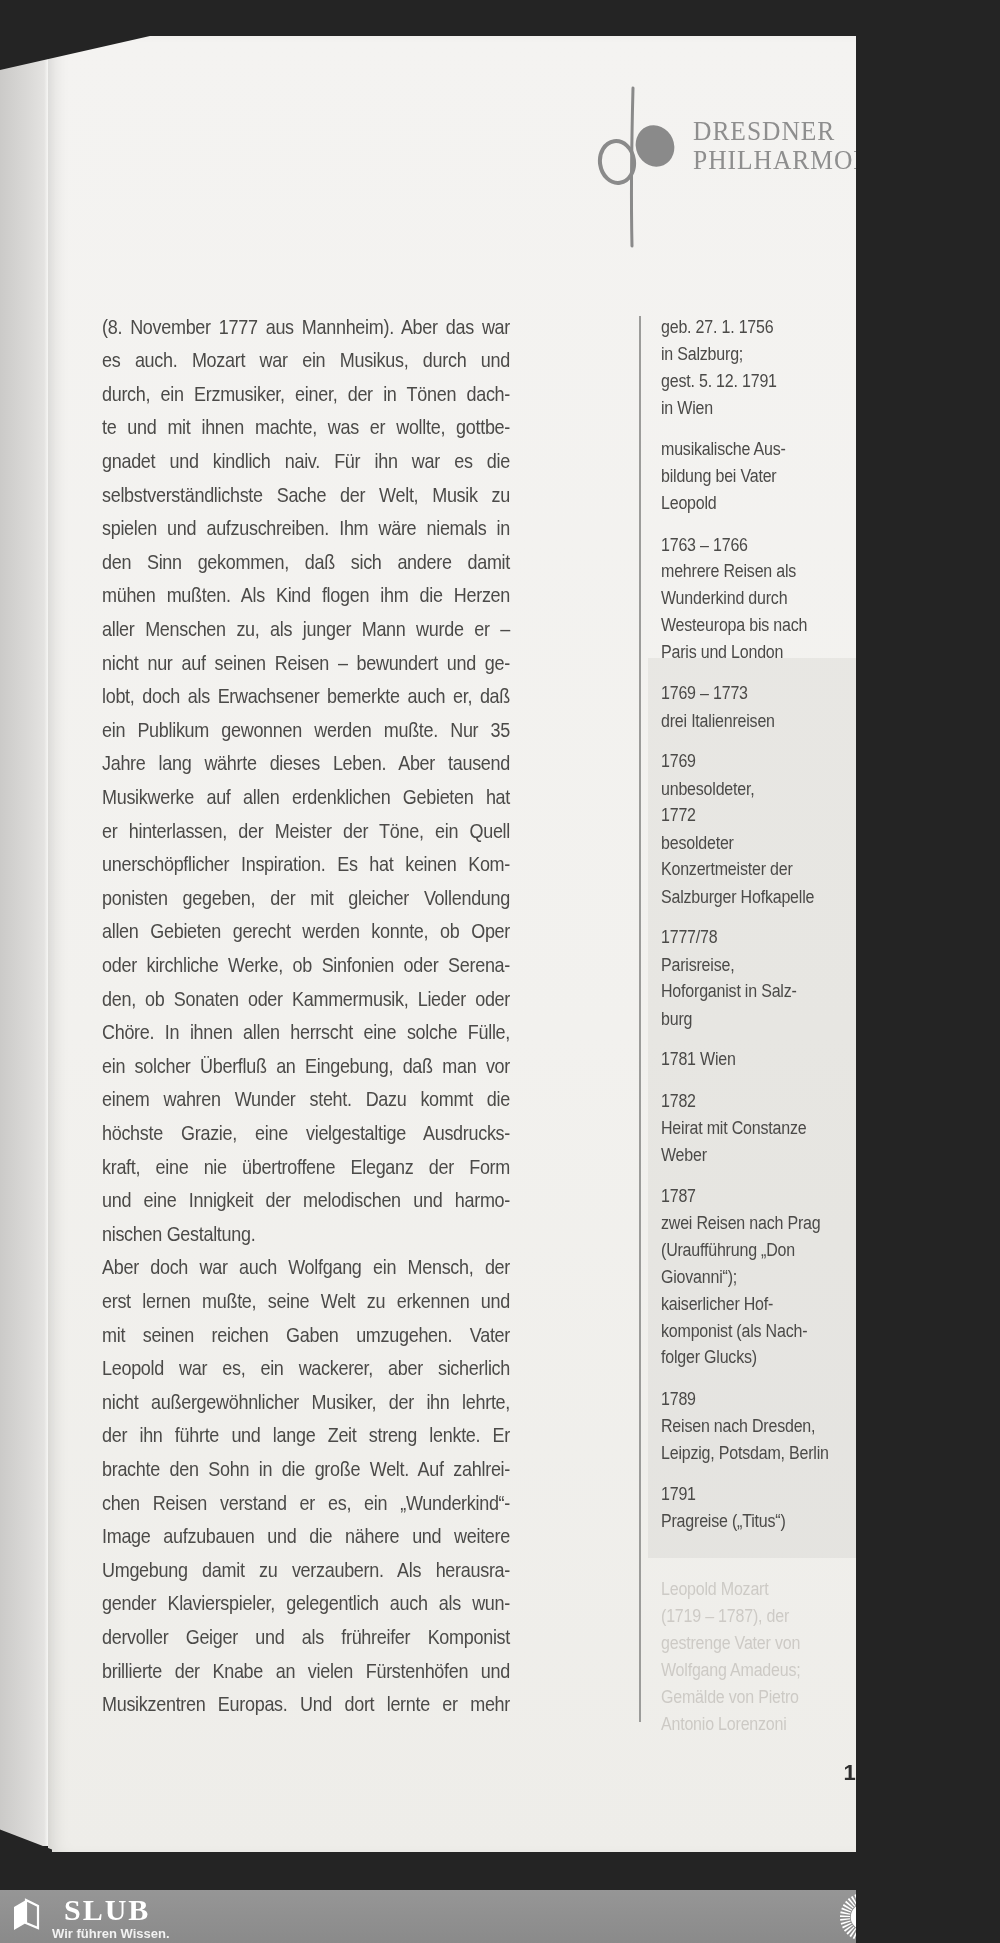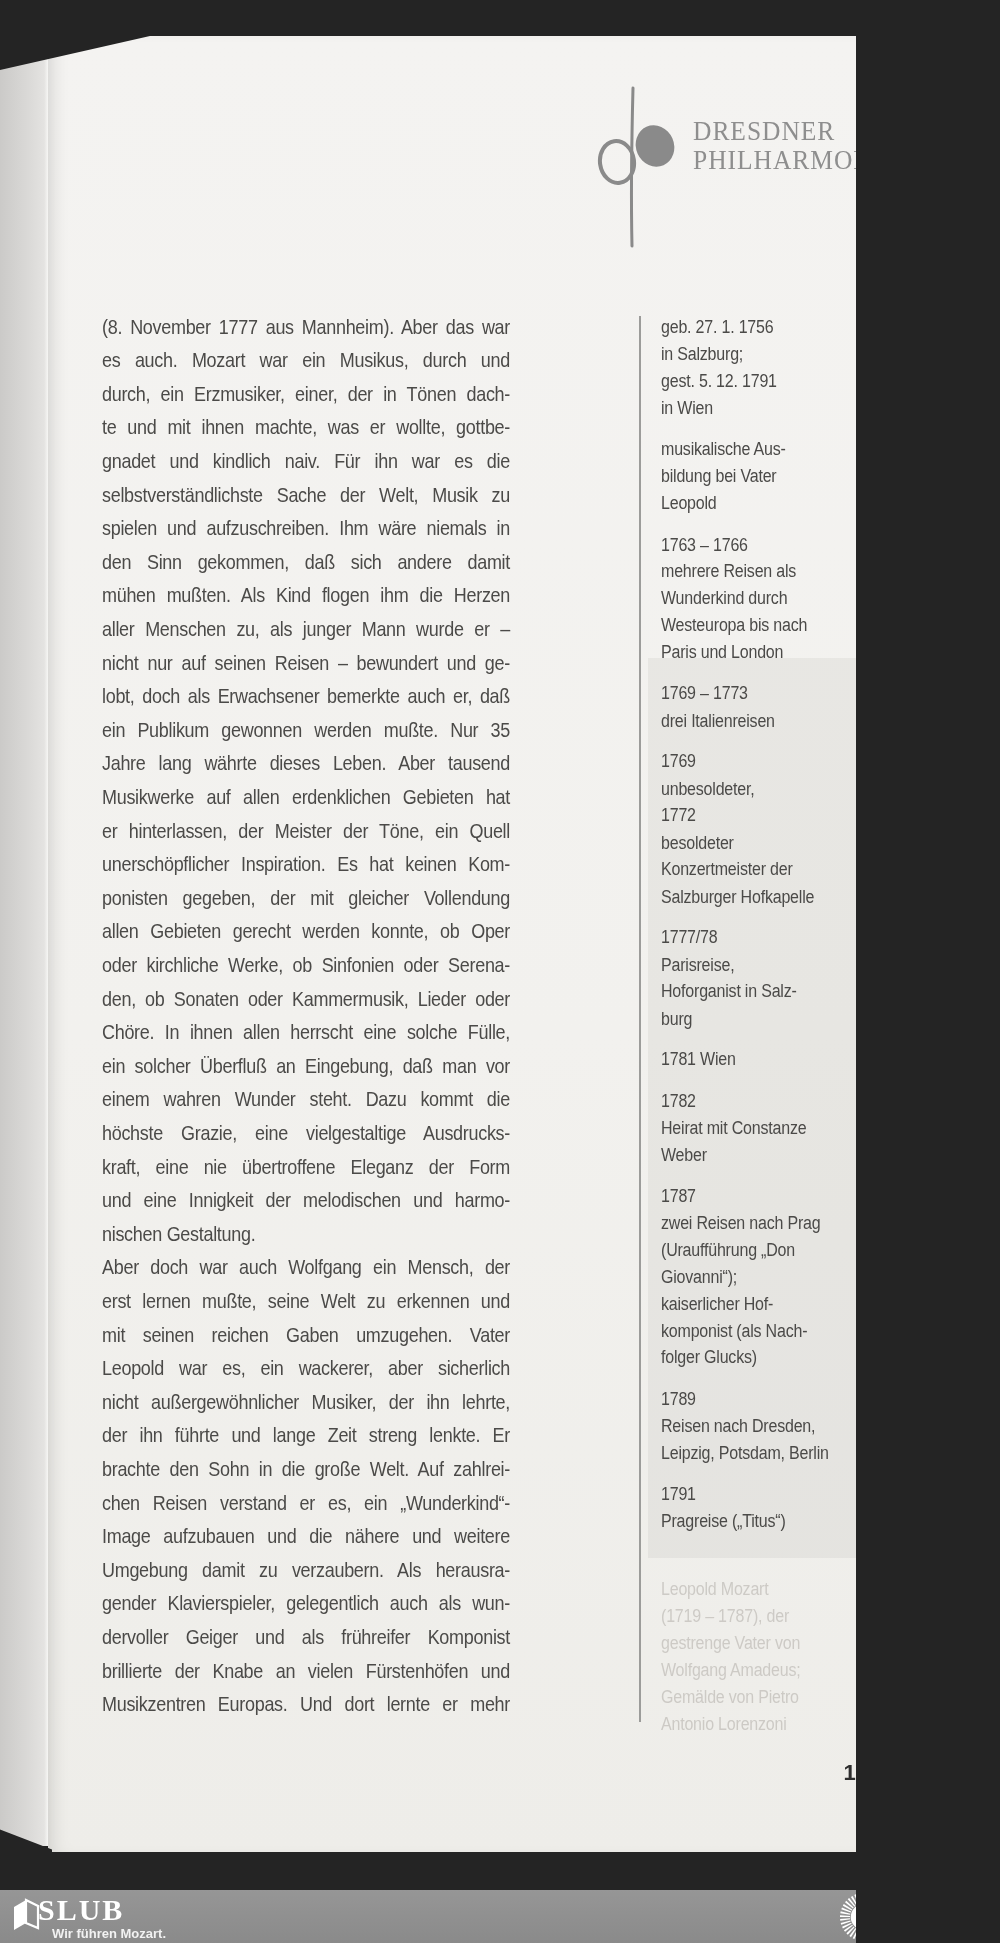--- a/index.html
+++ b/index.html
@@ -47,21 +47,21 @@
 
   
   .pagenum{position:absolute;left:830px;top:1760px;width:40px;text-align:right;
     font-size:22px;font-weight:bold;color:#2e2e2e;letter-spacing:1px;}
   .pagenum-tick{position:absolute;left:874px;top:1755px;width:2px;height:47px;background:#4a4a4a;}
 
   
   .footer{position:absolute;left:0;top:1890px;width:1000px;height:53px;
     background:linear-gradient(180deg,#969696,#8a8a8a);}
   .slub-icon{position:absolute;left:11px;top:1897px;}
-  .slub-name{position:absolute;left:38px;top:1893px;font-family:"Liberation Serif",serif;
+  .slub-name{position:absolute;left:64px;top:1893px;font-family:"Liberation Serif",serif;
     font-size:30px;font-weight:bold;color:#ffffff;letter-spacing:2px;}
   .slub-tagline{position:absolute;left:52px;top:1926px;font-size:13px;font-weight:bold;color:#f2f2f2;}
   .sunburst{position:absolute;left:838px;top:1891px;}
   .phil-label{position:absolute;left:900px;top:1905px;font-family:"Liberation Serif",serif;
     font-size:16px;font-weight:bold;color:#ffffff;line-height:19px;}
 </style>
 </head>
 <body>
 
 <div class="stage">
@@ -214,21 +214,21 @@
   <div class="pagenum">10</div>
   <div class="pagenum-tick"></div>
 
   <div class="footer"></div>
 
   <svg class="slub-icon" width="30" height="36" viewBox="0 0 30 36">
     <path d="M3,10 L15,3 L15,26 L3,33 Z" fill="#ffffff"></path>
     <path d="M15,3 L27,9 L27,31 L15,26 Z" fill="none" stroke="#ffffff" stroke-width="2.2"></path>
   </svg>
   <div class="slub-name">SLUB</div>
-  <div class="slub-tagline">Wir führen Mozart.</div>
+  <div class="slub-tagline">Wir führen Wissen.</div>
 
   <svg class="sunburst" width="52" height="52" viewBox="0 0 52 52">
     <circle cx="26" cy="26" r="19" fill="none" stroke="#ffffff" stroke-width="10" stroke-dasharray="1.5 1.62"></circle>
     <circle cx="26" cy="26" r="10" fill="none" stroke="#ffffff" stroke-width="6.5"></circle>
   </svg>
   <div class="phil-label">
     <div>Dresdner</div>
     <div>Philharmonie</div>
   </div>
 

